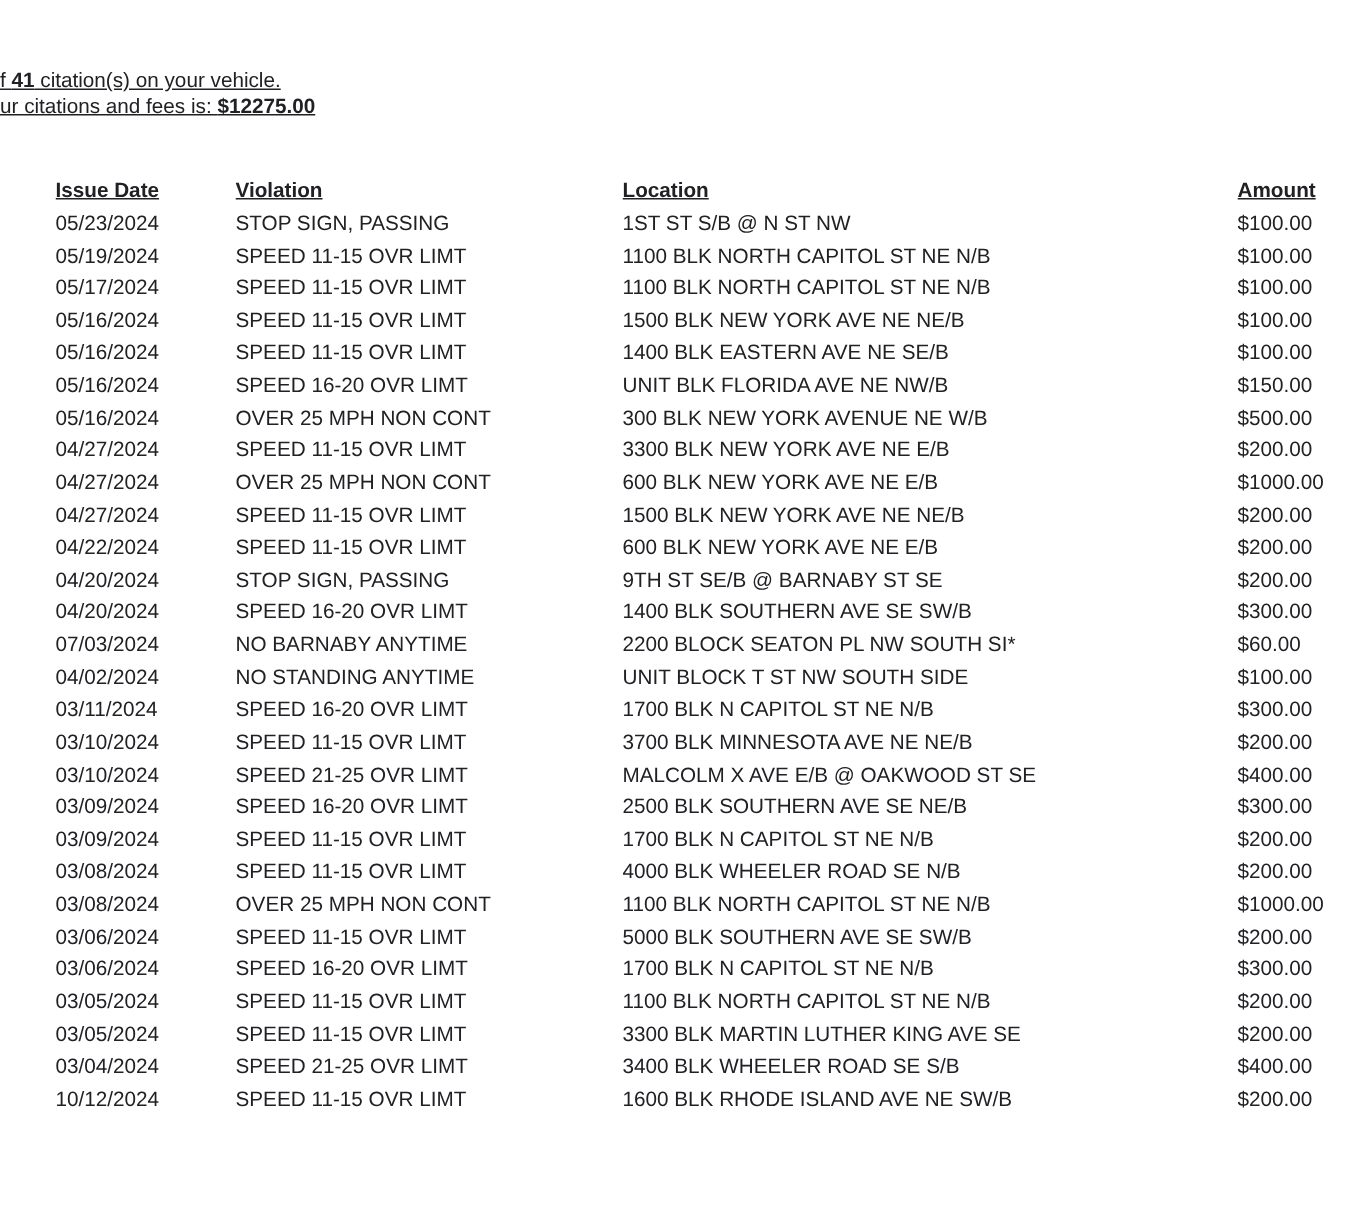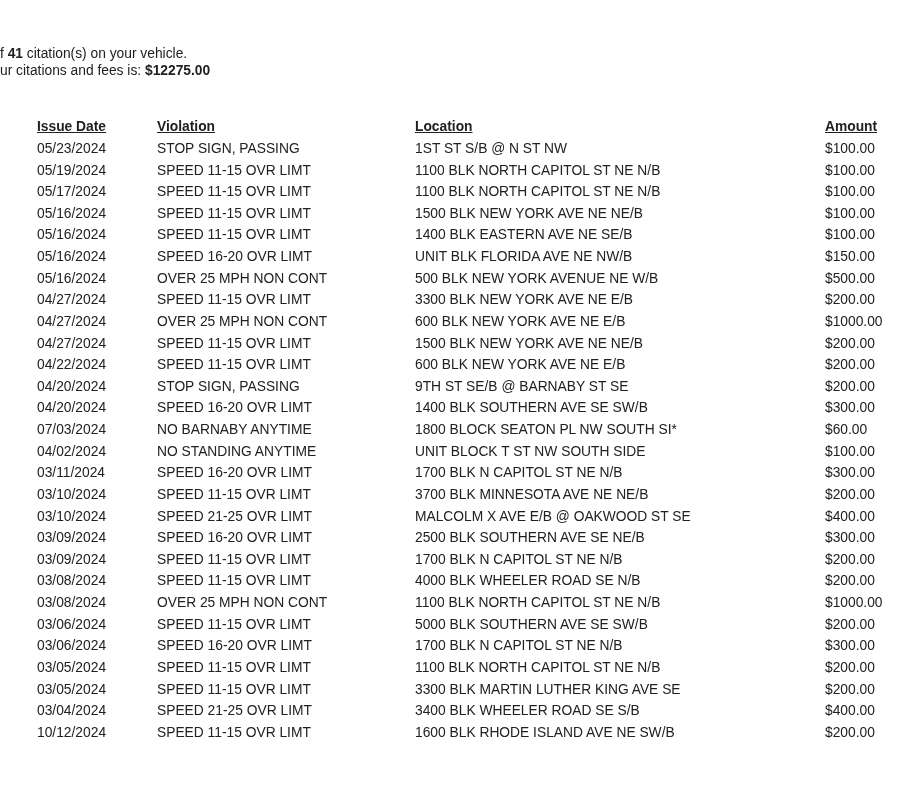--- a/index.html
+++ b/index.html
@@ -12,20 +12,21 @@
     overflow: hidden;
     position: relative;
   }
   .summary {
     position: absolute;
     top: 45px;
     left: 0;
     font-size: 13.8px;
     line-height: 17.2px;
     white-space: nowrap;
+    text-decoration: underline;
   }
   .summary .bold { font-weight: 700; }
   table.citations {
     position: absolute;
     top: 116px;
     left: 37px;
     border-collapse: collapse;
     table-layout: fixed;
     font-size: 13.8px;
     width: 860px;
@@ -110,21 +111,21 @@
   <tr>
     <td>05/16/2024</td>
     <td>SPEED 16-20 OVR LIMT</td>
     <td>UNIT BLK FLORIDA AVE NE NW/B</td>
     <td>$150.00</td>
   </tr>
 
   <tr>
     <td>05/16/2024</td>
     <td>OVER 25 MPH NON CONT</td>
-    <td>500 BLK NEW YORK AVENUE NE W/B</td>
+    <td>300 BLK NEW YORK AVENUE NE W/B</td>
     <td>$500.00</td>
   </tr>
 
   <tr>
     <td>04/27/2024</td>
     <td>SPEED 11-15 OVR LIMT</td>
     <td>3300 BLK NEW YORK AVE NE E/B</td>
     <td>$200.00</td>
   </tr>
 
@@ -160,21 +161,21 @@
   <tr>
     <td>04/20/2024</td>
     <td>SPEED 16-20 OVR LIMT</td>
     <td>1400 BLK SOUTHERN AVE SE SW/B</td>
     <td>$300.00</td>
   </tr>
 
   <tr>
     <td>07/03/2024</td>
     <td>NO BARNABY ANYTIME</td>
-    <td>1800 BLOCK SEATON PL NW SOUTH SI*</td>
+    <td>2200 BLOCK SEATON PL NW SOUTH SI*</td>
     <td>$60.00</td>
   </tr>
 
   <tr>
     <td>04/02/2024</td>
     <td>NO STANDING ANYTIME</td>
     <td>UNIT BLOCK T ST NW SOUTH SIDE</td>
     <td>$100.00</td>
   </tr>
 

